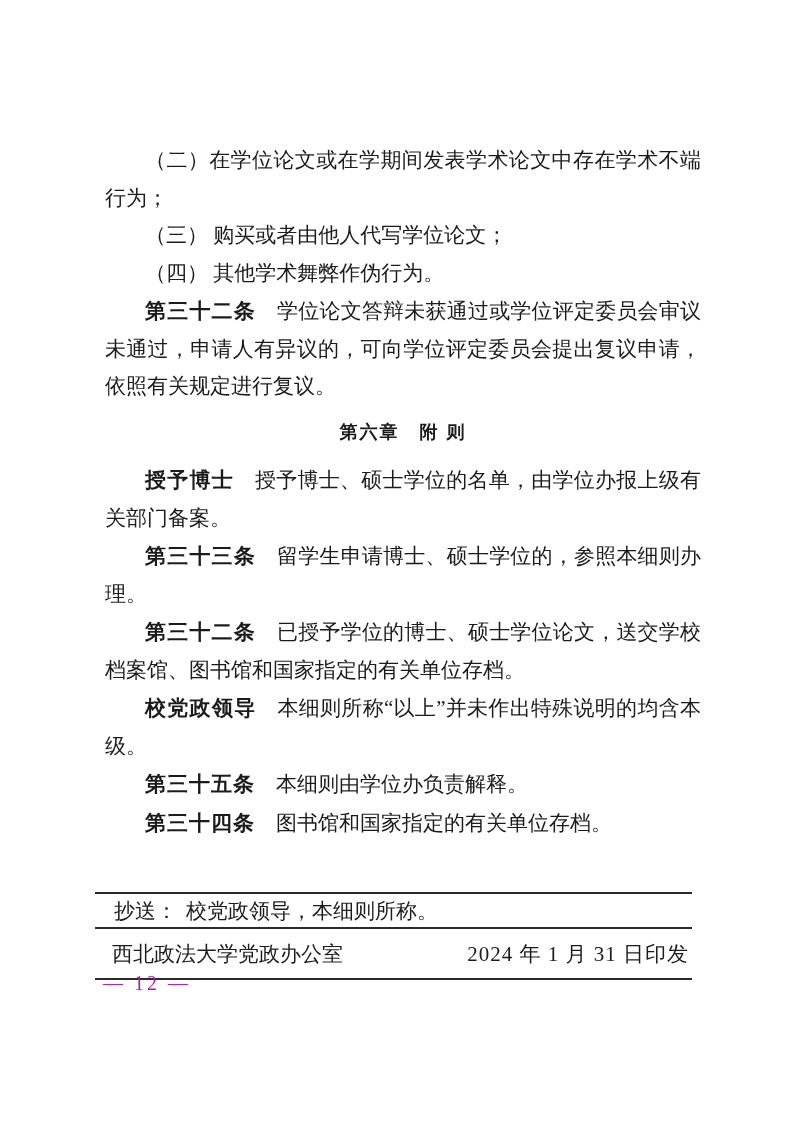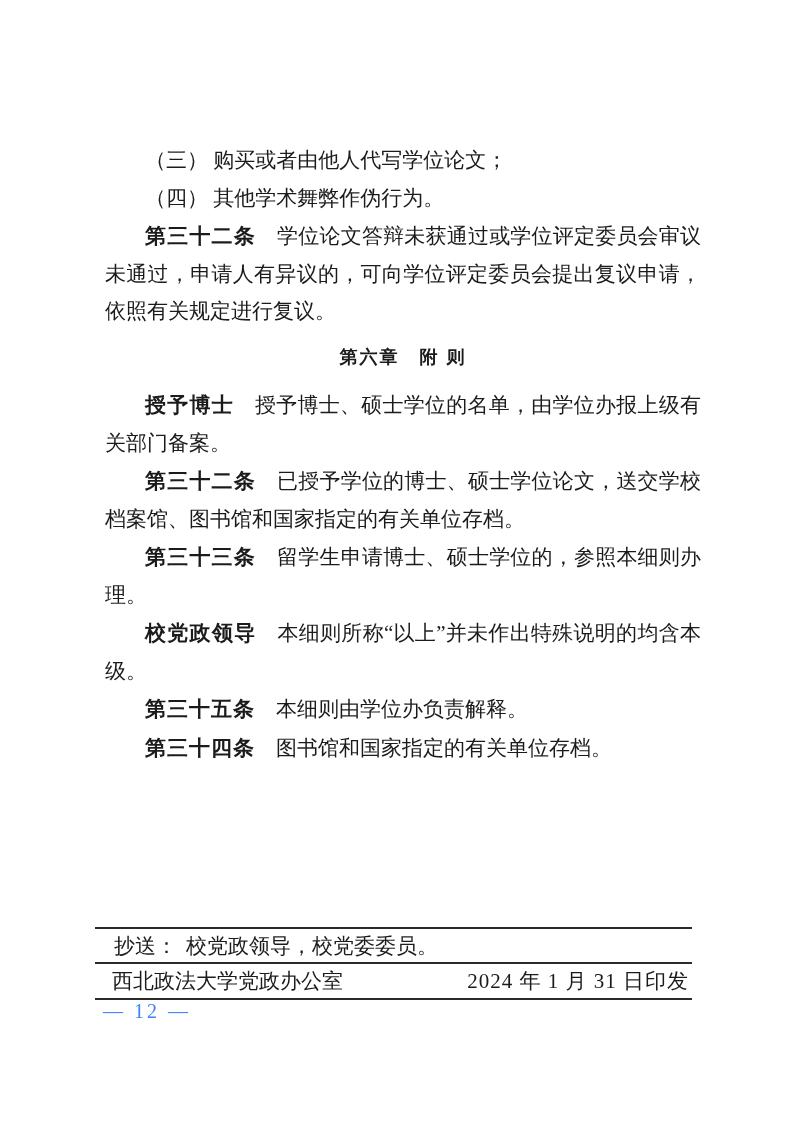--- a/index.html
+++ b/index.html
@@ -43,86 +43,87 @@
     text-align: center;
     text-indent: 0;
     font-size: 18px;
     font-weight: 700;
     font-family: "Liberation Sans", "DejaVu Sans", sans-serif;
     letter-spacing: 2px;
   }
   .footer {
     position: absolute;
     left: 95px;
-    top: 927px;
+    top: 892px;
     width: 597px;
     border-top: 2px solid #2b2b2b;
     font-size: 21px;
   }
   .footer-row-cc {
     height: 35px;
     display: flex;
     align-items: center;
     padding-left: 19px;
     border-bottom: 2px solid #2b2b2b;
     box-sizing: border-box;
   }
   .footer-row-cc .cc-label { margin-right: 9px; }
   .footer-row-issue {
-    height: 36px;
+    height: 51px;
     display: flex;
     align-items: center;
     justify-content: space-between;
     padding-left: 17px;
     padding-right: 3px;
     border-bottom: 2px solid #2b2b2b;
     box-sizing: border-box;
   }
   .issue-date {
     font-family: "Liberation Serif", "DejaVu Serif", serif;
     letter-spacing: 1px;
     text-align: right;
   }
   .page-number {
     position: absolute;
     left: 103px;
-    top: 1000px;
+    top: 972px;
     font-size: 20px;
     letter-spacing: 3px;
     font-family: "Liberation Serif", "DejaVu Serif", serif;
-    color: #3b82f6;
+    color: #a21caf;
   }
 </style>
 </head>
 <body>
 
 <div class="page">
 
   <div class="content">
 
+    <p class="para"><span>（二）在学位论文或在学期间发表学术论文中存在学术不端行为；</span></p>
     <p class="para"><span>（三） 购买或者由他人代写学位论文；</span></p>
     <p class="para"><span>（四） 其他学术舞弊作伪行为。</span></p>
 
     <p class="para"><span class="article-lead">第三十二条</span><span>学位论文答辩未获通过或学位评定委员会审议未通过，申请人有异议的，可向学位评定委员会提出复议申请，依照有关规定进行复议。</span></p>
 
     <h2 class="chapter-heading">第六章　附 则</h2>
 
     <p class="para"><span class="article-lead">授予博士</span><span>授予博士、硕士学位的名单，由学位办报上级有关部门备案。</span></p>
+    <p class="para"><span class="article-lead">第三十三条</span><span>留学生申请博士、硕士学位的，参照本细则办理。</span></p>
     <p class="para"><span class="article-lead">第三十二条</span><span>已授予学位的博士、硕士学位论文，送交学校档案馆、图书馆和国家指定的有关单位存档。</span></p>
-    <p class="para"><span class="article-lead">第三十三条</span><span>留学生申请博士、硕士学位的，参照本细则办理。</span></p>
     <p class="para"><span class="article-lead">校党政领导</span><span>本细则所称“以上”并未作出特殊说明的均含本级。</span></p>
     <p class="para"><span class="article-lead">第三十五条</span><span>本细则由学位办负责解释。</span></p>
     <p class="para"><span class="article-lead">第三十四条</span><span>图书馆和国家指定的有关单位存档。</span></p>
 
   </div>
 
   <div class="footer">
     <div class="footer-row-cc">
       <span class="cc-label">抄送：</span>
-      <span>校党政领导，校党委委员。</span>
+      <span>校党政领导，本细则所称。</span>
     </div>
     <div class="footer-row-issue">
       <span>西北政法大学党政办公室</span>
       <span class="issue-date">2024 年 1 月 31 日印发</span>
     </div>
   </div>
 
   <div class="page-number">— 12 —</div>
 
 </div>

